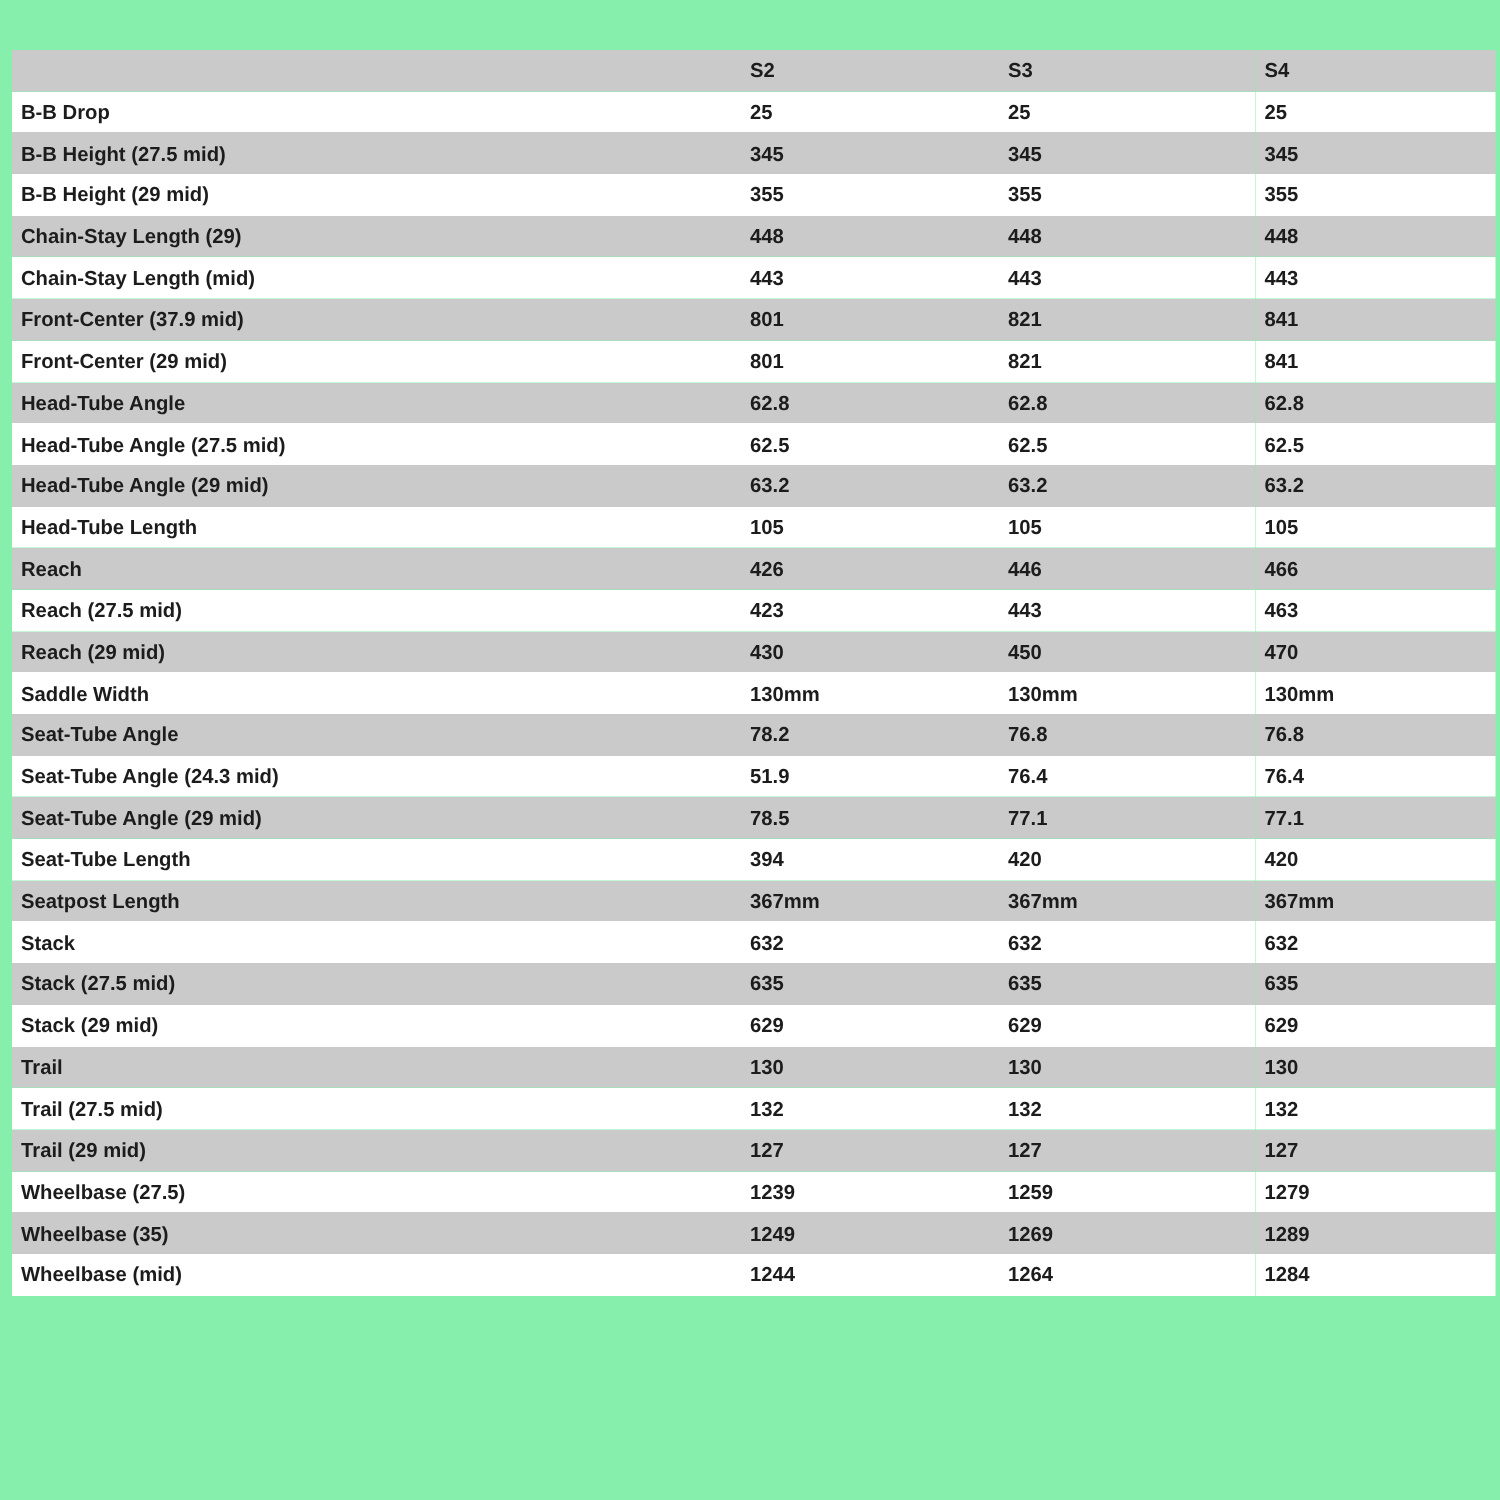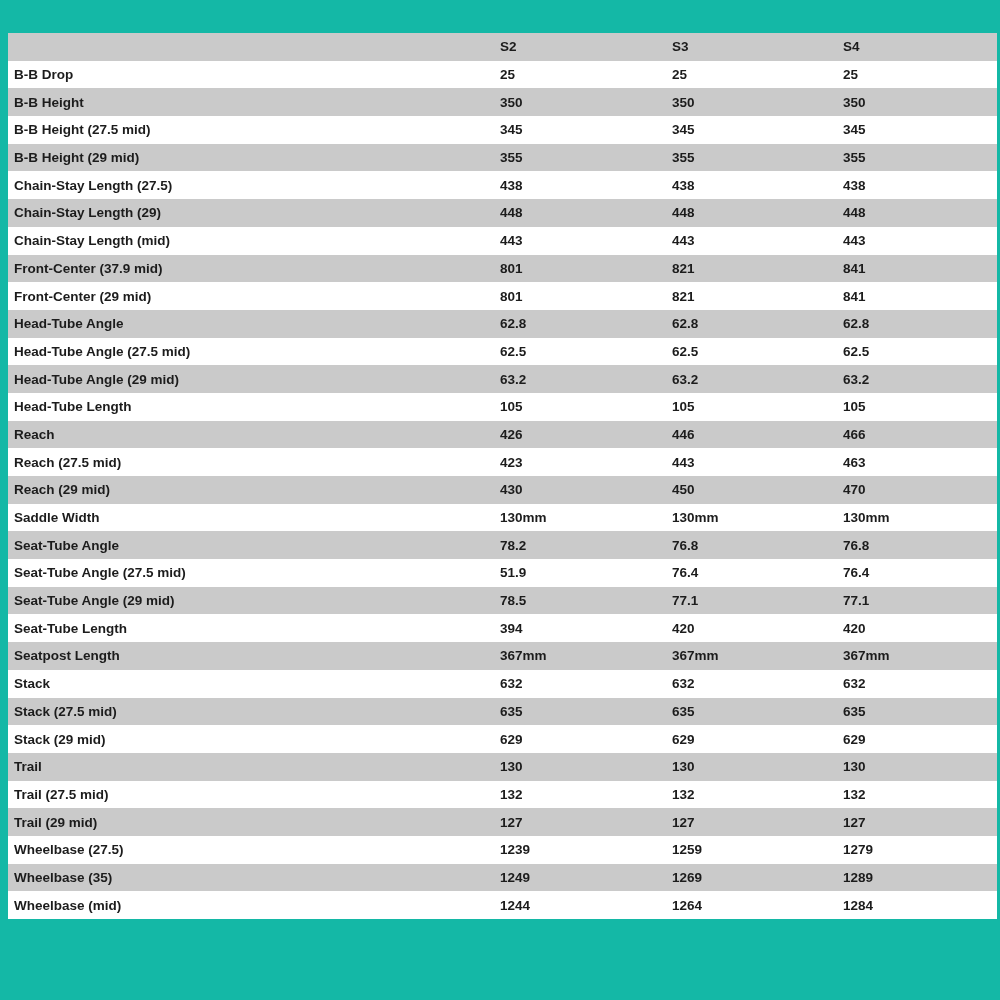--- a/index.html
+++ b/index.html
@@ -7,21 +7,21 @@
     padding: 0;
     background: #ffffff;
     width: 1000px;
     height: 1000px;
     overflow: hidden;
   }
   .page {
     position: relative;
     width: 1000px;
     height: 1000px;
-    background: #14b8a6;
+    background: #86efac;
   }
   .table-wrap {
     position: absolute;
     left: 8px;
     top: 33px;
     width: 989px;
   }
   table.geo-table {
     width: 100%;
     border-collapse: collapse;
@@ -76,44 +76,32 @@
         </tr>
       </thead>
       <tbody id="table-body">
           <tr>
             <td>B-B Drop</td>
             <td>25</td>
             <td>25</td>
             <td>25</td>
           </tr>
           <tr>
-            <td>B-B Height</td>
-            <td>350</td>
-            <td>350</td>
-            <td>350</td>
-          </tr>
-          <tr>
             <td>B-B Height (27.5 mid)</td>
             <td>345</td>
             <td>345</td>
             <td>345</td>
           </tr>
           <tr>
             <td>B-B Height (29 mid)</td>
             <td>355</td>
             <td>355</td>
             <td>355</td>
           </tr>
           <tr>
-            <td>Chain-Stay Length (27.5)</td>
-            <td>438</td>
-            <td>438</td>
-            <td>438</td>
-          </tr>
-          <tr>
             <td>Chain-Stay Length (29)</td>
             <td>448</td>
             <td>448</td>
             <td>448</td>
           </tr>
           <tr>
             <td>Chain-Stay Length (mid)</td>
             <td>443</td>
             <td>443</td>
             <td>443</td>
@@ -178,21 +166,21 @@
             <td>130mm</td>
             <td>130mm</td>
           </tr>
           <tr>
             <td>Seat-Tube Angle</td>
             <td>78.2</td>
             <td>76.8</td>
             <td>76.8</td>
           </tr>
           <tr>
-            <td>Seat-Tube Angle (27.5 mid)</td>
+            <td>Seat-Tube Angle (24.3 mid)</td>
             <td>51.9</td>
             <td>76.4</td>
             <td>76.4</td>
           </tr>
           <tr>
             <td>Seat-Tube Angle (29 mid)</td>
             <td>78.5</td>
             <td>77.1</td>
             <td>77.1</td>
           </tr>

